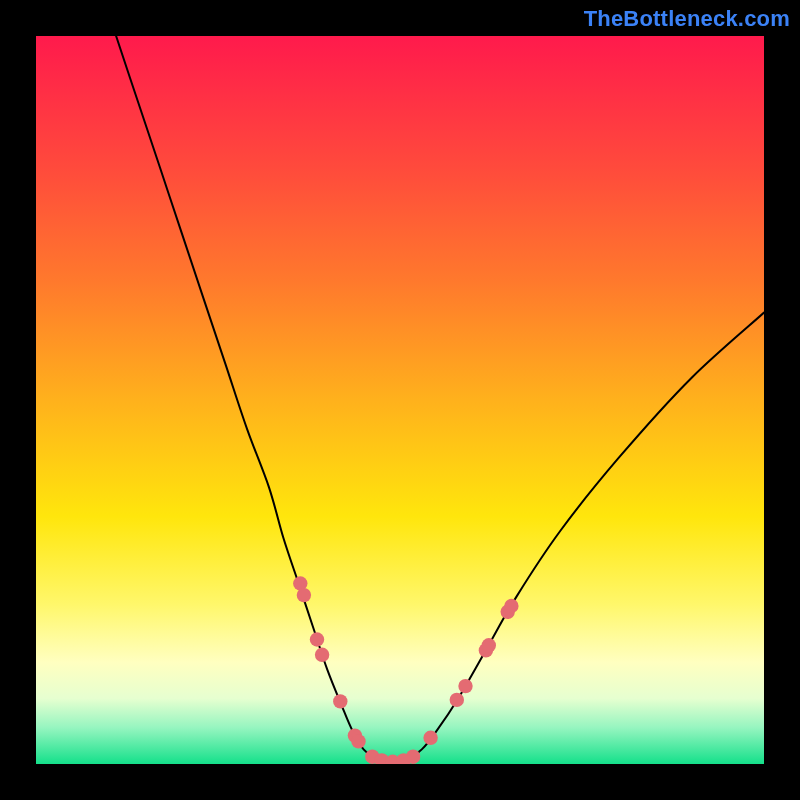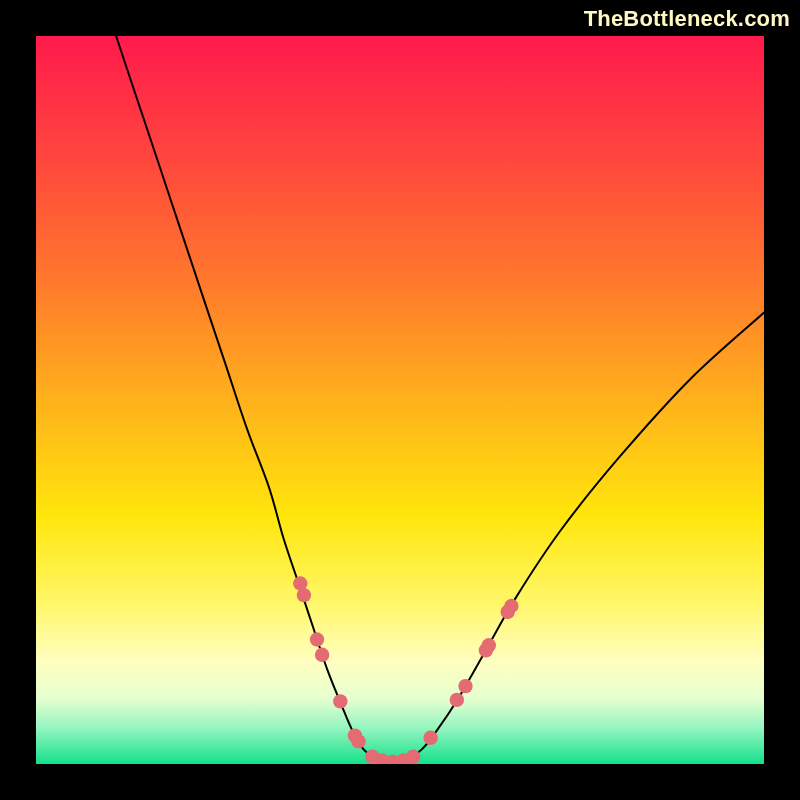--- a/index.html
+++ b/index.html
@@ -30,21 +30,21 @@
       #14e08a 100%
     );
   }
   .watermark {
     position: absolute;
     top: 6px;
     right: 10px;
     font-family: Arial, Helvetica, sans-serif;
     font-size: 22px;
     font-weight: 600;
-    color: #fef9c3;
+    color: #3b82f6;
     letter-spacing: 0.2px;
   }
   svg.curve {
     position: absolute;
     left: 0; top: 0;
     width: 100%; height: 100%;
   }
 </style>
 </head>
 <body>

